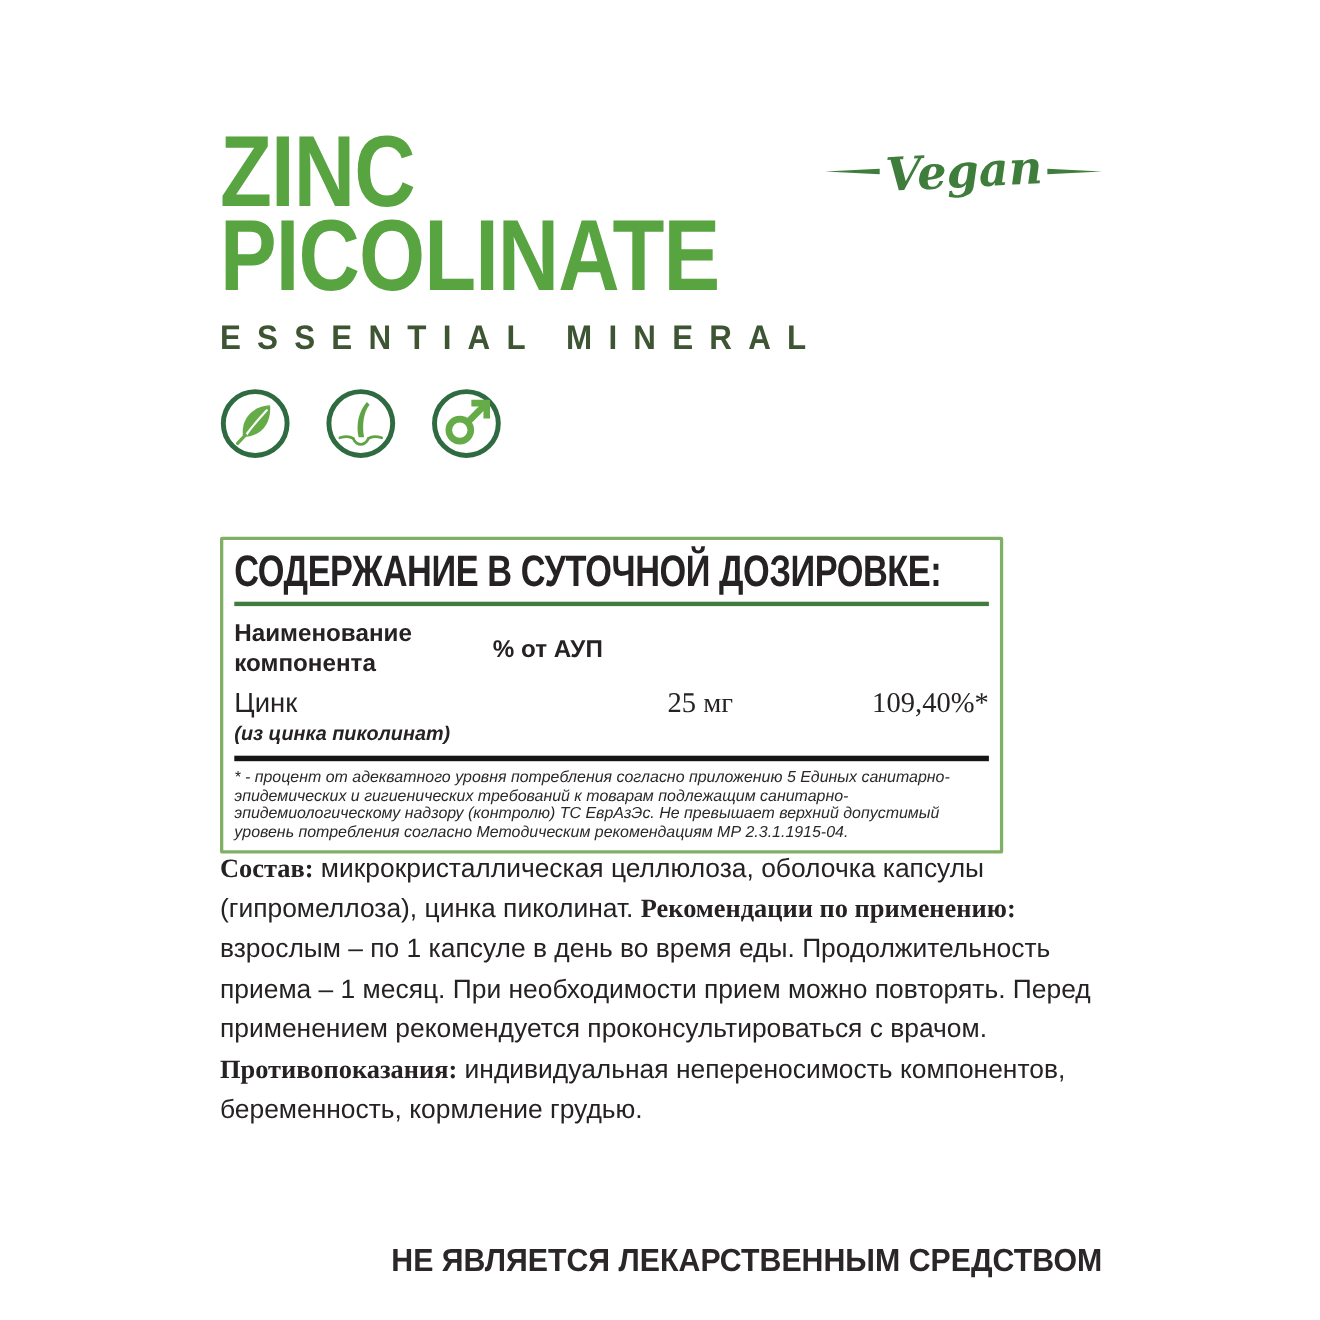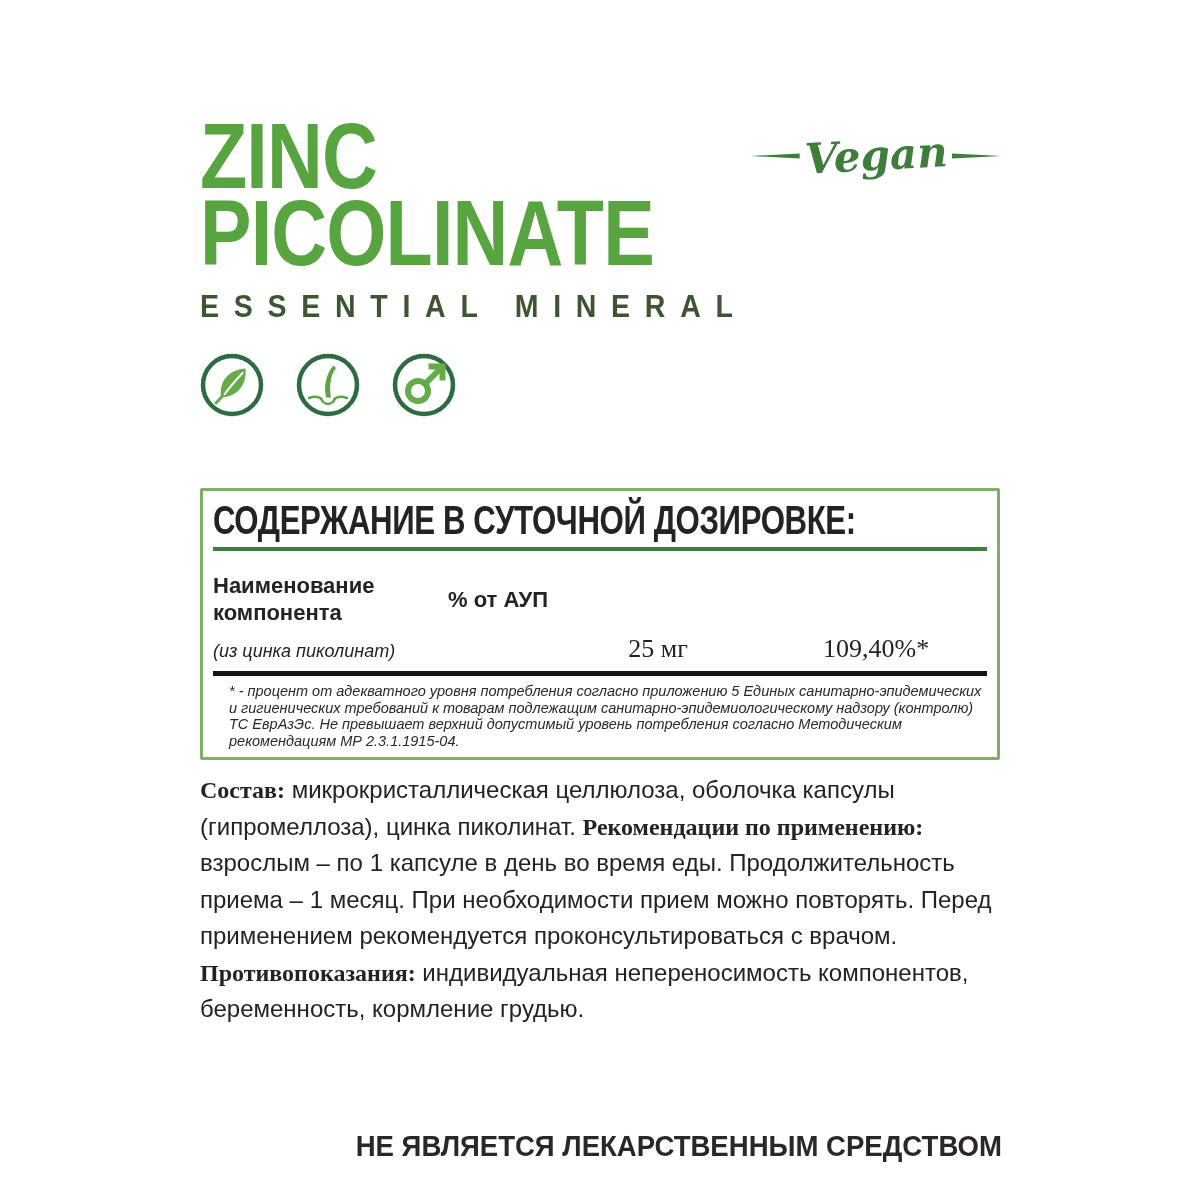--- a/index.html
+++ b/index.html
@@ -31,41 +31,41 @@
     font-family:"DejaVu Serif", serif; font-style:italic; font-weight:700;
     font-size:42px; line-height:1; color:#3e7d3c; transform:rotate(-3deg);
   }
 
   
   .icons-row { position:absolute; left:200px; top:353px; display:flex; gap:32px; }
   .icon-circle { width:64px; height:64px; display:block; }
 
   
   .dosage-box {
-    position:absolute; left:200px; top:488px; width:800px; min-height:234px;
+    position:absolute; left:200px; top:488px; width:712px; min-height:234px;
     box-sizing:border-box; border:3px solid #7fb065; border-radius:2px;
     padding:10px 10px 8px 10px;
   }
   .box-title {
     margin:0; font-weight:700; font-size:40px; line-height:38px; color:#262223;
     letter-spacing:-0.5px; transform:scaleX(0.78); transform-origin:left top;
     white-space:nowrap;
   }
   .rule-green { height:4px; background:#417c3f; margin-top:8px; }
-  .tbl-head { display:flex; margin-top:21px; font-weight:700; font-size:22px; line-height:27px; }
+  .tbl-head { display:flex; margin-top:11px; font-weight:700; font-size:22px; line-height:27px; }
   .c1 { width:235px; }
   .c2 { width:330px; margin-left:45px; text-align:center; }
   .c3 { flex:1; }
   .tbl-head .c3 { align-self:center; }
   .tbl-row { display:flex; margin-top:10px; font-size:25px; line-height:26px; }
   .tbl-row .c2, .tbl-row .c3 { font-size:26px;font-family:Liberation Serif, serif; }
-  .note { font-size:18px; font-style:italic; font-weight:400; line-height:24px; margin-top:3px; white-space:nowrap; }
+  .note { font-size:18px; font-style:italic; font-weight:700; line-height:24px; margin-top:3px; white-space:nowrap; }
   .rule-black { height:5px; background:#171415; margin-top:8px; }
   .footnote {
-    margin:7px 0 0 16px; font-size:14.5px; font-style:italic; line-height:16.5px;
+    margin:7px 0 0 0; font-size:14.5px; font-style:italic; line-height:16.5px;
     color:#2c282a;
   }
 
   
   .info { position:absolute; left:200px; top:772px; width:818px; font-size:24px; line-height:36.5px; }
   .info p { margin:0; }
   .info b { font-weight:700;font-family:Liberation Serif, serif; }
 
   
   .disclaimer {
@@ -125,20 +125,21 @@
 
   <section class="dosage-box">
     <h2 class="box-title">СОДЕРЖАНИЕ В СУТОЧНОЙ ДОЗИРОВКЕ:</h2>
     <div class="rule-green"></div>
     <div class="tbl-head">
       <div class="c1">Наименование компонента</div>
       <div class="c3">% от АУП</div>
     </div>
     <div class="tbl-row">
       <div class="c1">
+        <div>Цинк</div>
         <div class="note">(из цинка пиколинат)</div>
       </div>
       <div class="c2">25 мг</div>
       <div class="c3">109,40%*</div>
     </div>
     <div class="rule-black"></div>
     <p class="footnote">* - процент от адекватного уровня потребления согласно приложению 5 Единых санитарно-эпидемических и гигиенических требований к товарам подлежащим санитарно-эпидемиологическому надзору (контролю) ТС ЕврАзЭс. Не превышает верхний допустимый уровень потребления согласно Методическим рекомендациям МР 2.3.1.1915-04.</p>
   </section>
 
   <section class="info">

